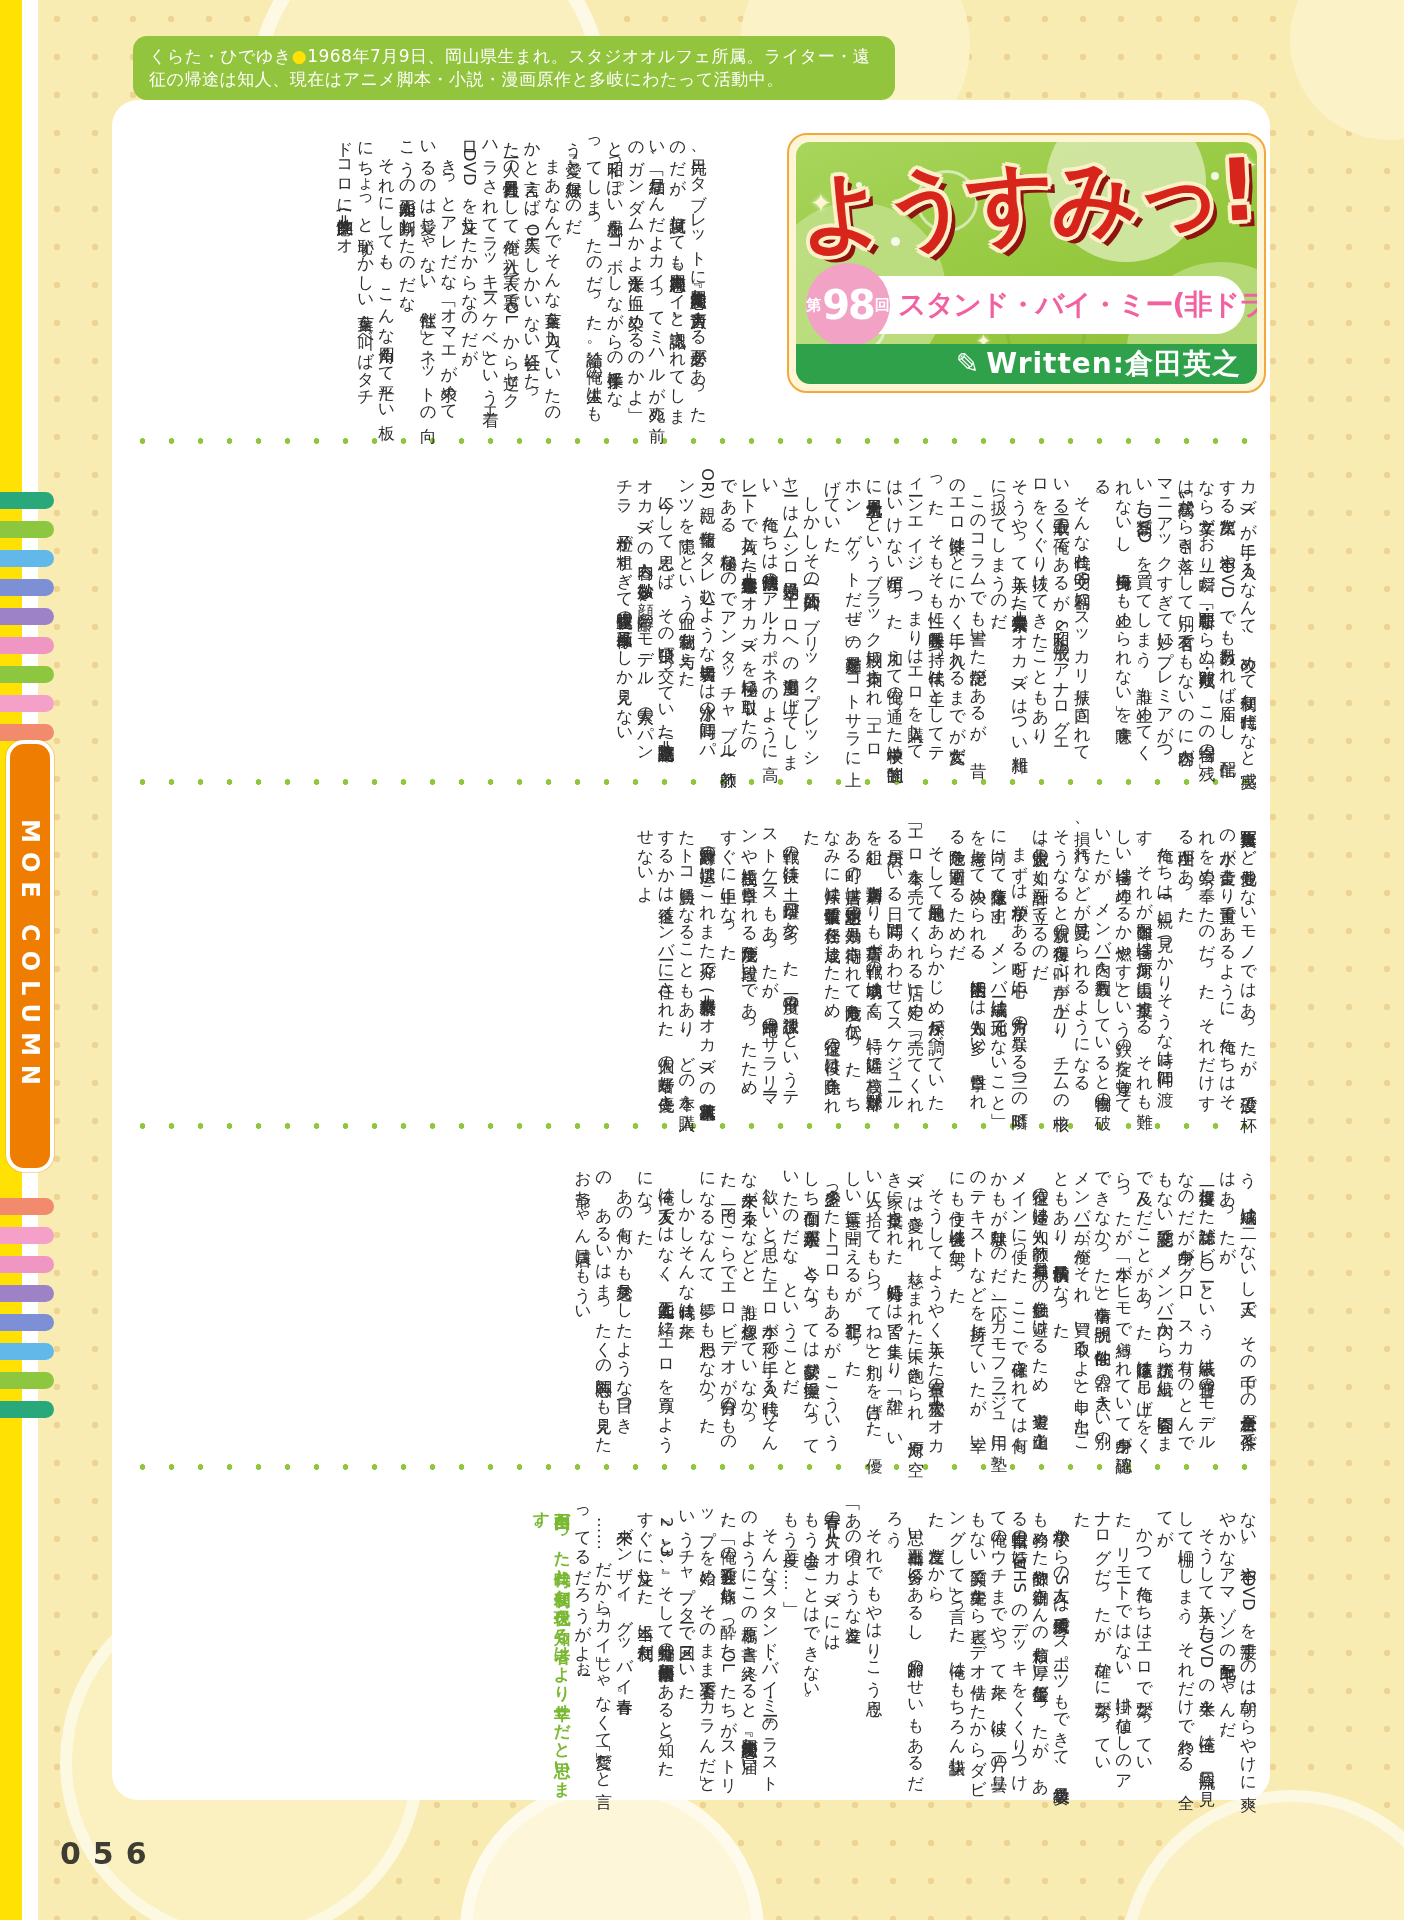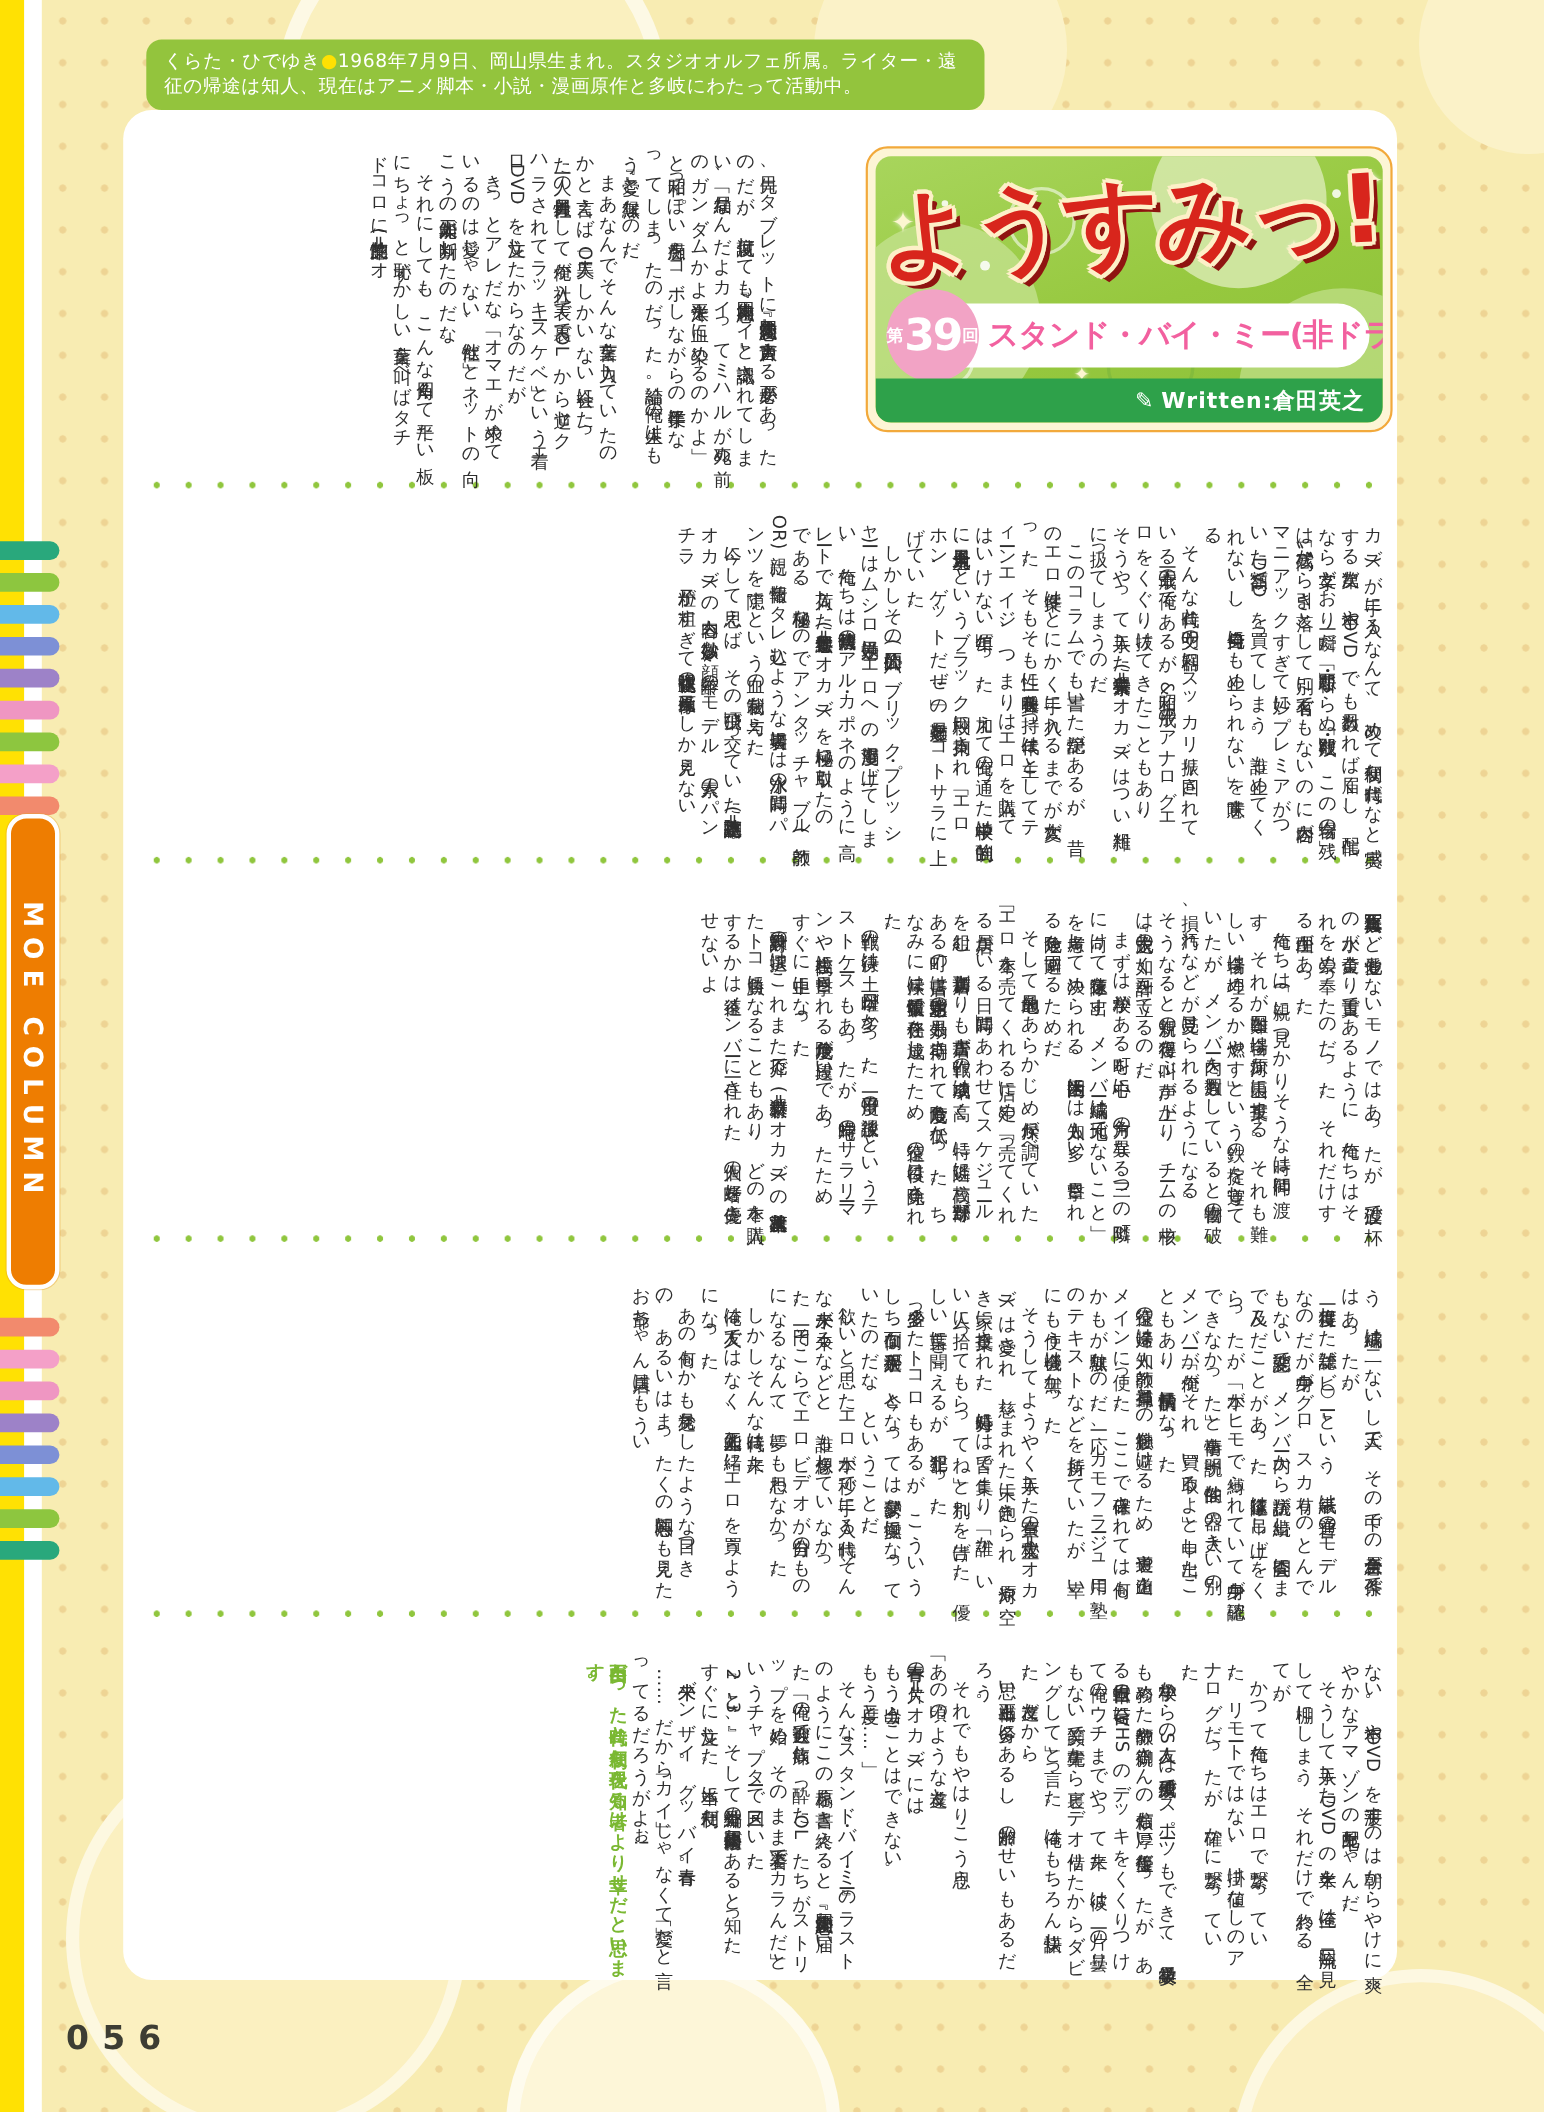--- a/index.html
+++ b/index.html
@@ -74,21 +74,21 @@
     font-weight:900;
   }
   .ep-circle .small{font-size:15px;}
   .ep-circle .big{font-size:40px;letter-spacing:-2px;padding:0 1px;}
   .ep-title{
     position:absolute;left:92px;top:0;right:8px;height:58px;line-height:58px;
     color:#f2609f;font-weight:900;font-size:28px;white-space:nowrap;letter-spacing:-1px;
   }
   .written-strip{
     position:absolute;left:0;right:0;bottom:0;height:40px;background:#2ea14a;
-    border-radius:0 0 14px 14px;color:#fff;font-size:20px;font-weight:bold;
+    border-radius:0 0 14px 14px;color:#fff;font-size:28px;font-weight:bold;
     text-align:right;line-height:40px;padding-right:16px;box-sizing:border-box;letter-spacing:1px;
   }
   .pencil-icon{display:inline-block;transform:rotate(0deg);margin-right:6px;}
 
   .dotline{
     position:absolute;left:128px;width:1130px;height:6px;z-index:3;
     background-image:radial-gradient(circle,#90c63e 2.6px,rgba(0,0,0,0) 3.1px);
     background-size:29px 6px;background-repeat:repeat-x;background-position:0 center;
   }
   .dl1{top:438px;} .dl2{top:779px;} .dl3{top:1123px;} .dl4{top:1464px;}
@@ -158,21 +158,21 @@
     <div class="wdot d3"></div>
     <div class="wdot d4"></div>
     <div class="sparkle s1">✦</div>
     <div class="sparkle s2">✦</div>
     <div class="sparkle s3">✦</div>
     <div class="sparkle s4">✦</div>
     <div class="logo-title">ようすみっ!</div>
     <div class="subtitle-pill">
       <div class="ep-circle">
           <span class="small">第</span>
-          <span class="big">39</span>
+          <span class="big">98</span>
           <span class="small">回</span>
         </div>
       <div class="ep-title">スタンド・バイ・ミー(非ドラ泣き)</div>
     </div>
     <div class="written-strip"><span class="pencil-icon">✎</span><span>Written:倉田英之</span></div>
   </div>
 </div>
 
 <div class="dotline dl1"></div>
 <div class="dotline dl2"></div>

